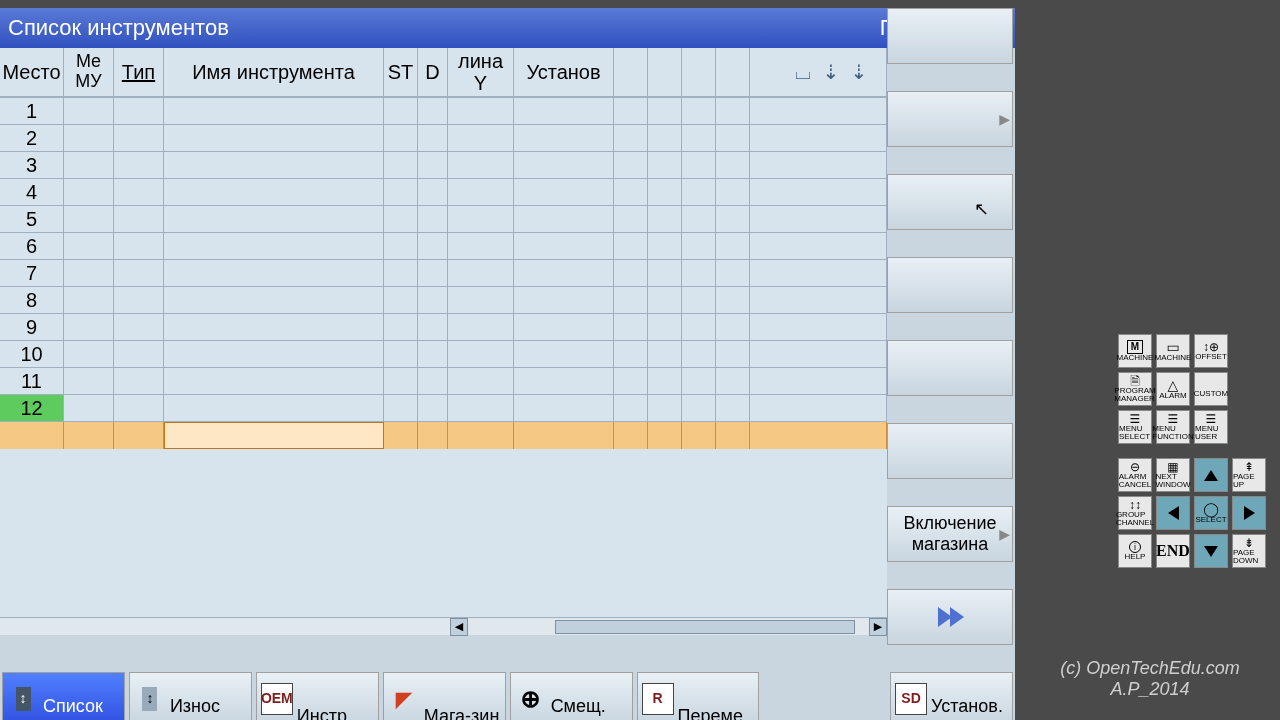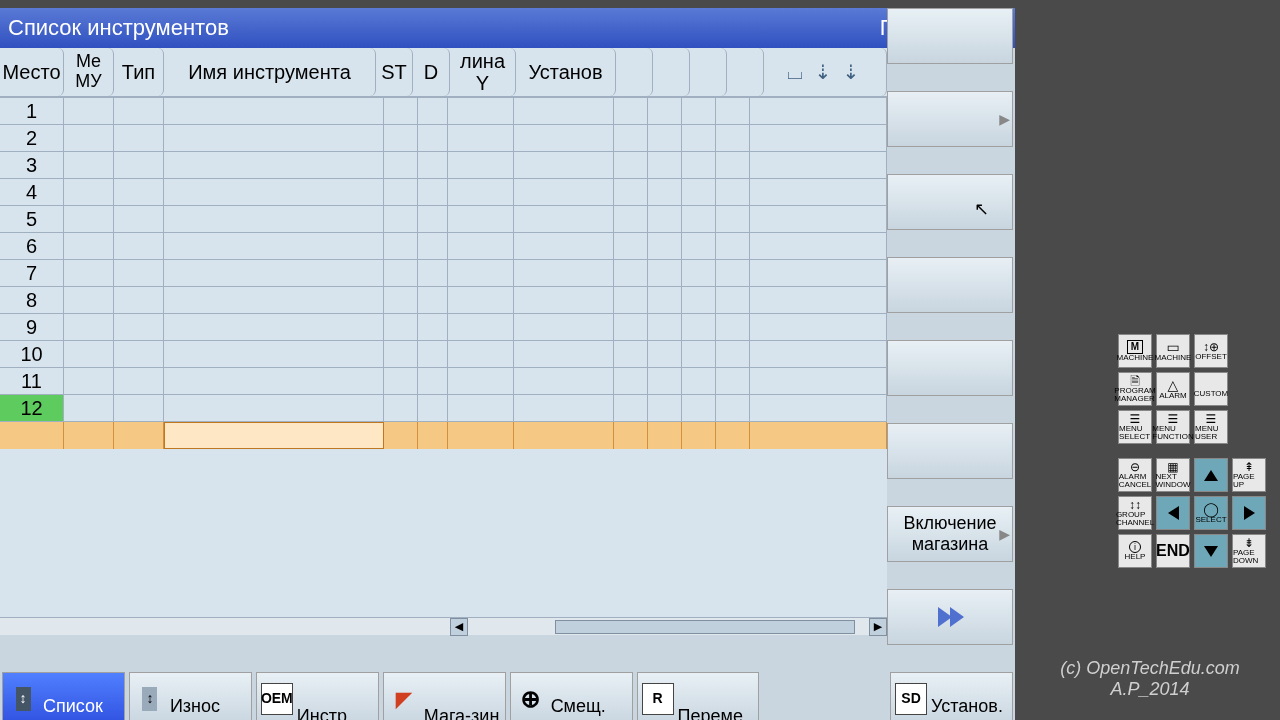--- a/index.html
+++ b/index.html
@@ -1,24 +1,24 @@
 <!DOCTYPE html>
 <html><head>
 <meta charset="utf-8">
 <style>
 * { margin:0; padding:0; box-sizing:border-box; font-family:Arial,sans-serif; }
 body { background:#4a4a4a; width:1280px; height:720px; overflow:hidden; position:relative; }
 .main-area { position:absolute; left:0; top:8px; width:1015px; height:720px; background:#c9d6e0; }
 .title-bar { height:40px; background:linear-gradient(#5a7ad6,#3050c0); color:#fff; display:flex; justify-content:space-between; align-items:center; padding:0 8px; font-size:22px; }
 .table-wrap { width:887px; float:left; background:#d8e4ed; }
 .column-headers { height:50px; background:#d8e4ed; border-bottom:2px solid #a0b0c0; display:flex; font-size:20px; }
-.col-h { border-right:1px solid #a0b0c0; display:flex; align-items:center; justify-content:center; padding:18px; text-align:center; line-height:1.1;border-radius:6px; }
+.col-h { border-right:1px solid #a0b0c0; display:flex; align-items:center; justify-content:center; padding:10px; text-align:center; line-height:1.1; }
 .col-mesto { width:64px; }
 .col-memu { width:50px; font-size:18px; }
-.col-tip { width:50px; }
+.col-tip { width:50px;text-decoration:underline; }
 .col-name { width:220px; }
 .col-st { width:34px; }
 .col-d { width:30px; }
 .col-tinay { width:66px; }
 .col-radius { width:100px; }
 .col-misc { width:34px; }
 .rows { }
 .tool-row { height:27px; display:flex; border-bottom:1px solid #a0b0c0; font-size:20px; }
 .tool-row .cell { border-right:1px solid #a0b0c0; }
 .cell-mesto { width:64px; text-align:center; display:flex; align-items:center; justify-content:center; }
@@ -42,27 +42,27 @@
 .scroll-thumb { position:absolute; left:555px; width:300px; height:14px; top:2px; background:#c0d0dc; border:1px solid #8090a0; }
 .softkeys-right { width:128px; float:right; padding-top:0; }
 .sk-r { width:126px; height:56px; margin-bottom:27px; background:linear-gradient(#e8f0f5,#c8d5df); border:1px solid #a0a0a0; display:flex; align-items:center; justify-content:center; font-size:18px; text-align:center; line-height:1.15; position:relative; }
 .sk-r .arrow { position:absolute; right:2px; color:#888; font-size:14px; }
 .sk-r.blank { background:linear-gradient(#e8f0f5,#c8d5df); }
 .sk-r.first { margin-top:-40px; }
 .bottom-bar { position:absolute; left:0; bottom:0; width:1015px; height:58px; display:flex; gap:4px; padding:2px; }
 .sk-b { width:126px; height:54px; background:linear-gradient(#e8f0f5,#c8d5df); border:1px solid #a0a0a0; display:flex; align-items:center; font-size:18px; line-height:1.1; padding:2px 4px; gap:4px; }
 .sk-b.active { background:linear-gradient(#5080ff,#3050e0); color:#fff; }
 .sk-b .icon { width:32px; height:32px; display:flex; align-items:center; justify-content:center; flex-shrink:0; font-size:14px; font-weight:bold; }
-.sk-b .icon.box { background:#fff; border:1px solid #444; color:#000000;text-align:center; }
+.sk-b .icon.box { background:#fff; border:1px solid #444; color:#7f1d1d;text-align:center; }
 .sk-b .label { text-align:left;margin-top:35px; }
 .right-panel { position:absolute; right:0; top:0; width:265px; height:720px; background:#4a4a4a; }
 .keypad { position:absolute; right:14px; top:334px; display:flex; flex-direction:column; gap:4px; }
 .kp-row { display:flex; gap:4px; }
 .kp-btn { width:34px; height:34px; background:#e8e8e8; border:1px solid #888; display:flex; flex-direction:column; align-items:center; justify-content:center; font-size:8px; line-height:1; position:relative; }
-.kp-btn .big { font-size:16px; font-weight:bold; }
+.kp-btn .big { font-size:16px; font-weight:bold;font-family:Liberation Serif, serif; }
 .kp-btn .box { border:1px solid #000; padding:1px 3px; font-size:10px; font-weight:bold; }
 .kp-btn.dark { background:#6ea8b8; }
 .kp-btn .tri-up { width:0;height:0;border-left:7px solid transparent;border-right:7px solid transparent;border-bottom:11px solid #000; }
 .kp-btn .tri-down { width:0;height:0;border-left:7px solid transparent;border-right:7px solid transparent;border-top:11px solid #000; }
 .kp-btn .tri-left { width:0;height:0;border-top:7px solid transparent;border-bottom:7px solid transparent;border-right:11px solid #000; }
 .kp-btn .tri-right { width:0;height:0;border-top:7px solid transparent;border-bottom:7px solid transparent;border-left:11px solid #000; }
 .copyright { position:absolute; right:20px; bottom:20px; color:#cfcfcf; font-size:18px; font-style:italic; text-align:center; width:220px; }
 .header-icons { display:flex; gap:2px; margin-left:auto; padding-right:4px; }
 .header-icons span { width:26px; height:26px; display:flex; align-items:center; justify-content:center; color:#406080; }
 .play-icons { display:flex; gap:-4px; }

